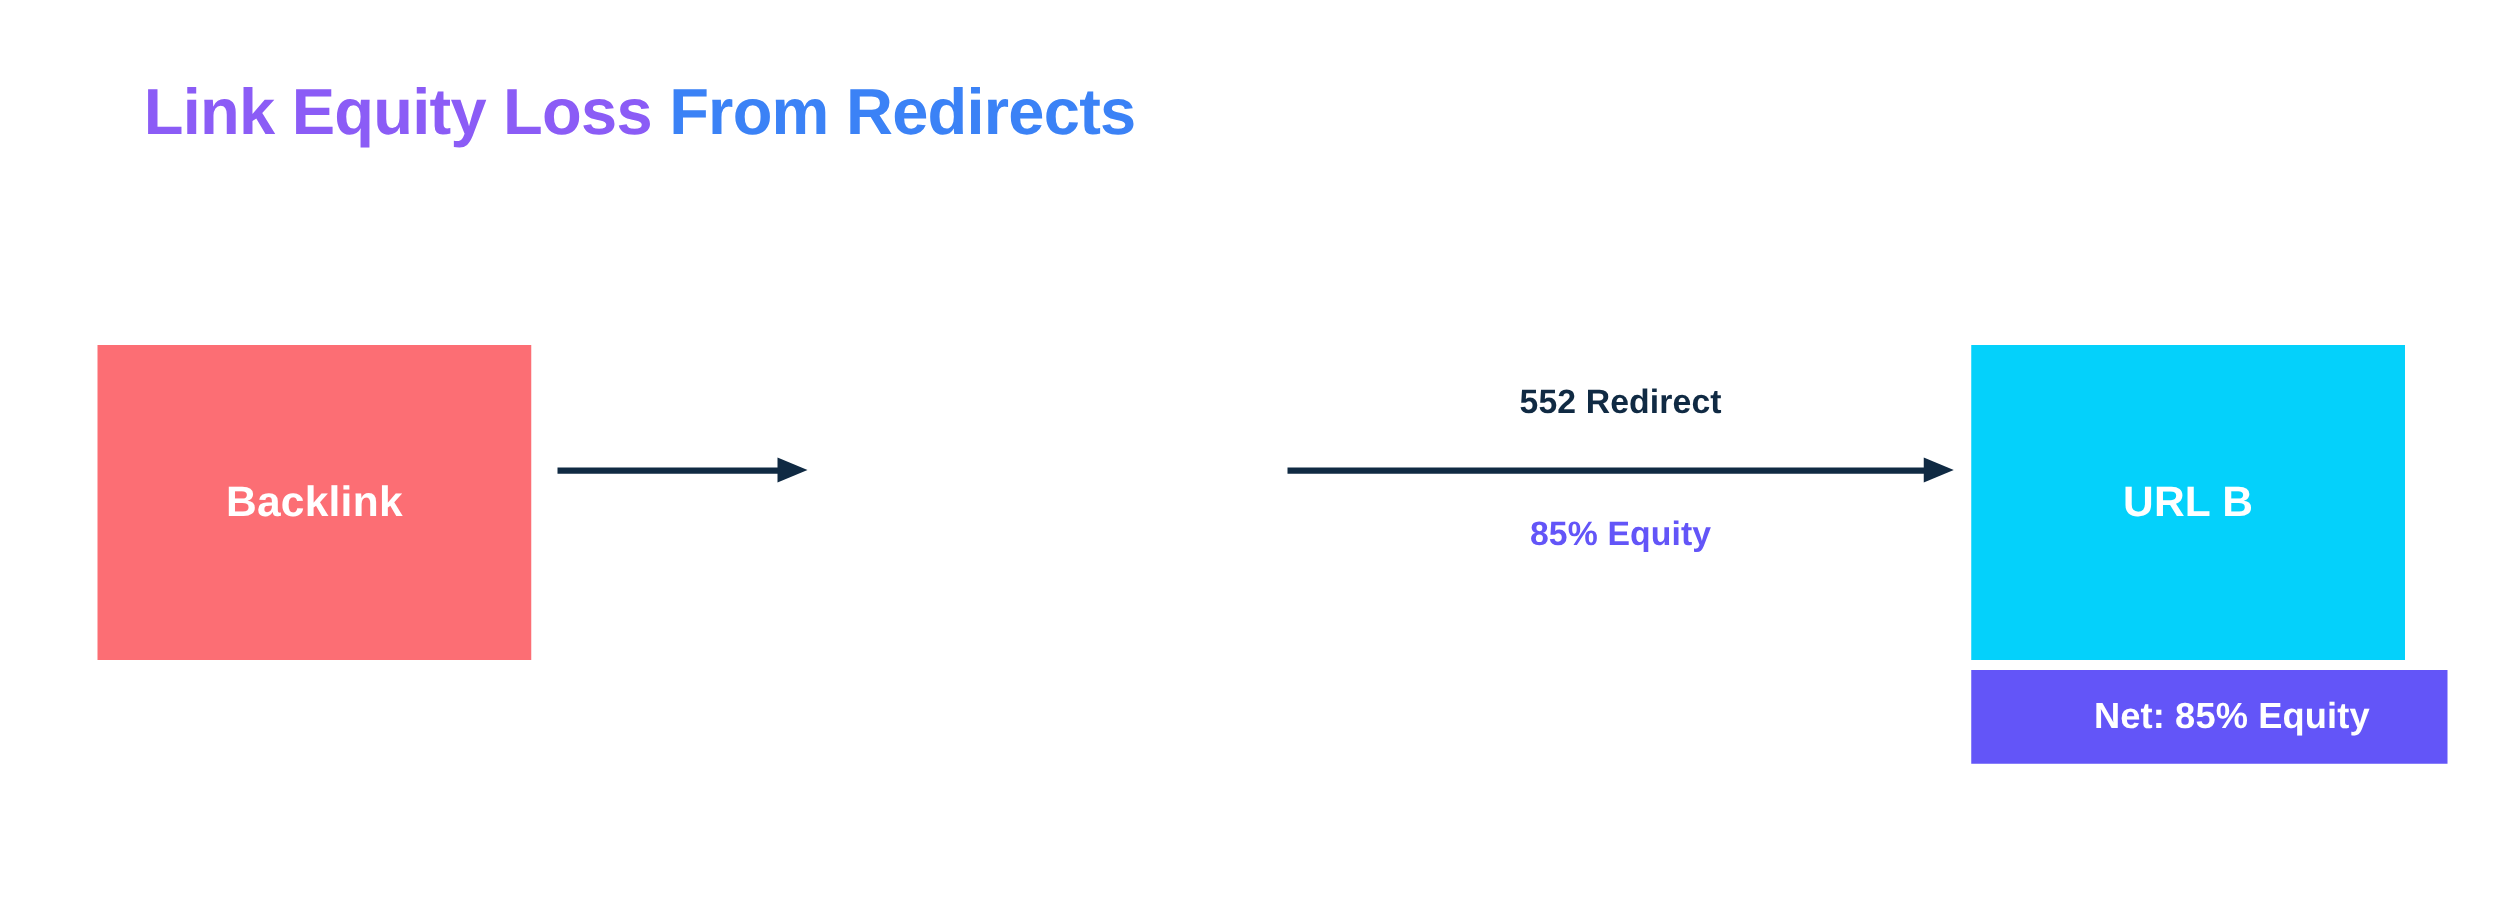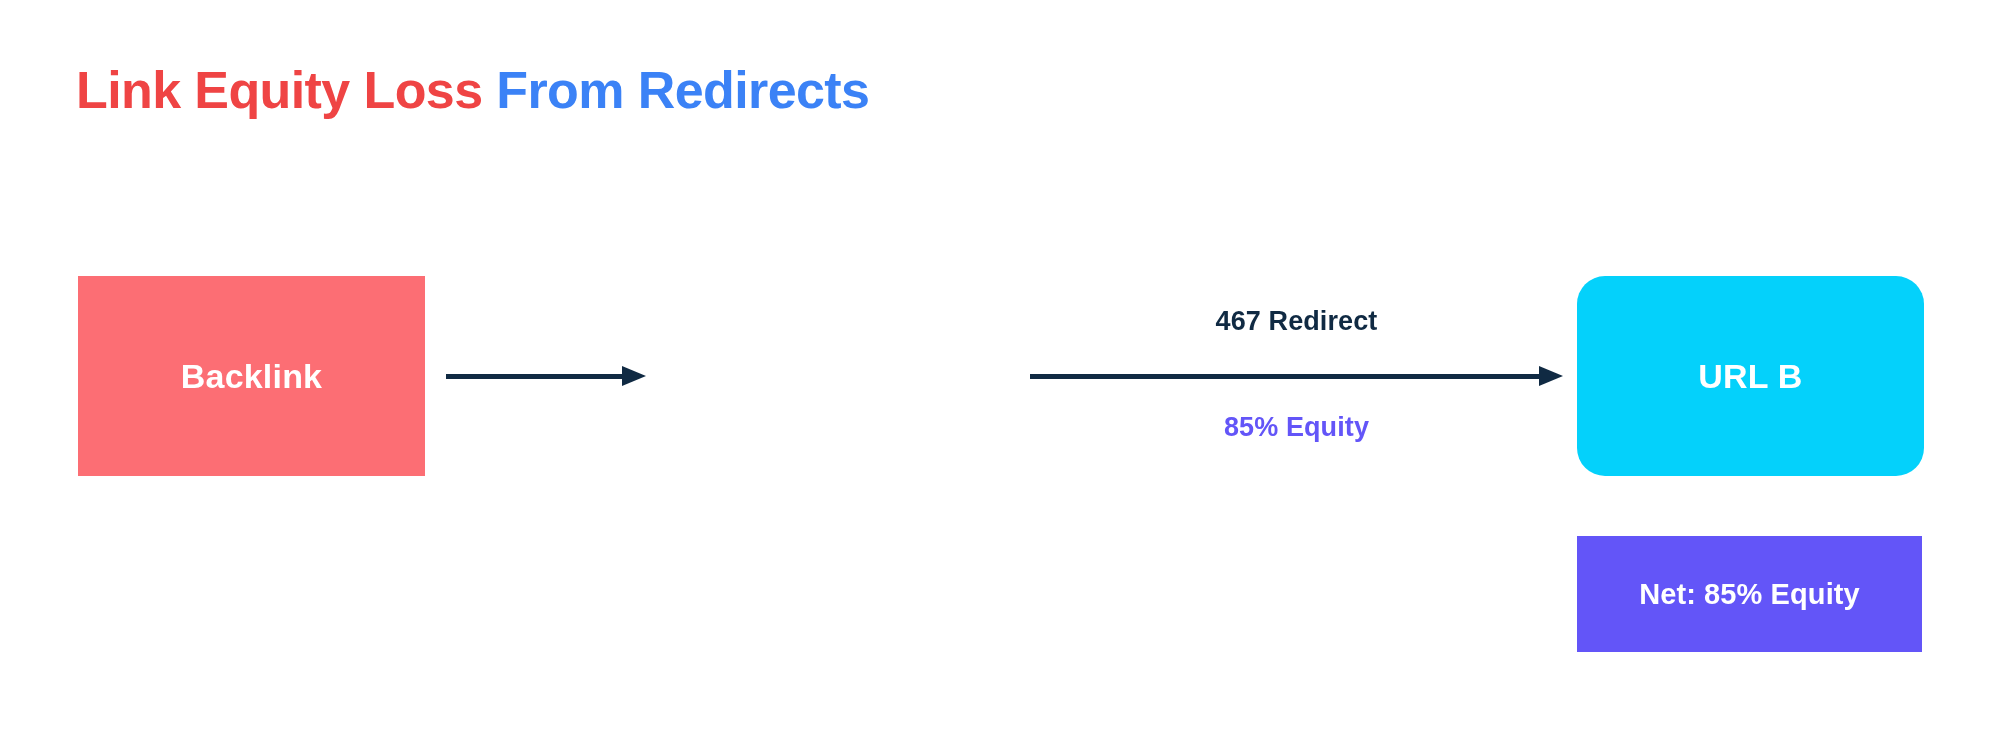--- a/index.html
+++ b/index.html
@@ -25,41 +25,41 @@
   .title {
     position: absolute;
     left: 76px;
     top: 58px;
     font-size: 52px;
     font-weight: 700;
     letter-spacing: -0.6px;
     line-height: 64px;
     white-space: nowrap;
   }
-  .title-accent { color: #ef4444; }
+  .title-accent { color: #8b5cf6; margin-left: 39px; }
   .title-rest   { color: #3b82f6; }
 
   
   .node {
     position: absolute;
     top: 276px;
     width: 347px;
-    height: 200px;
+    height: 252px;
     display: flex;
     align-items: center;
     justify-content: center;
     color: #ffffff;
     font-size: 34px;
     font-weight: 700;
     letter-spacing: 0.2px;
     white-space: nowrap;
   }
   #node-backlink { left: 78px;   background: #FC6E74; }
   #node-url-a    { left: 658px;  background: #00D5B5; }
-  #node-url-b    { left: 1577px; background: #04D1FB; border-radius: 28px; }
+  #node-url-b    { left: 1577px; background: #04D1FB; }
 
   
   .arrow {
     position: absolute;
     top: 369px;
     height: 14px;
   }
   .arrow .shaft {
     position: absolute;
     left: 0;
@@ -106,30 +106,31 @@
     letter-spacing: 0.1px;
     text-align: center;
   }
 
   
   #net-badge {
     position: absolute;
     left: 1577px;
     top: 536px;
     width: 345px;
-    height: 116px;
+    height: 75px;
     background: #6355F8;
     display: flex;
     align-items: center;
     justify-content: center;
     color: #ffffff;
     font-size: 29px;
     font-weight: 700;
     letter-spacing: 0.1px;
     white-space: nowrap;
+    padding-left: 36px;
   }
 </style>
 </head>
 <body>
 
 <div id="canvas">
 
   <div class="title">
     <span class="title-accent">Link Equity Loss</span><span class="title-rest"> From Redirects</span>
   </div>
@@ -137,21 +138,21 @@
   <div class="node" id="node-backlink">
     <span>Backlink</span>
   </div>
 
   <div class="arrow" id="arrow-1">
     <span class="shaft"></span>
     <span class="head"></span>
   </div>
 
 
-  <div class="edge-label" id="label-redirect">467 Redirect</div>
+  <div class="edge-label" id="label-redirect">552 Redirect</div>
 
   <div class="arrow" id="arrow-2">
     <span class="shaft"></span>
     <span class="head"></span>
   </div>
 
   <div class="edge-label" id="label-equity">85% Equity</div>
 
   <div class="node" id="node-url-b">
     <span>URL B</span>

